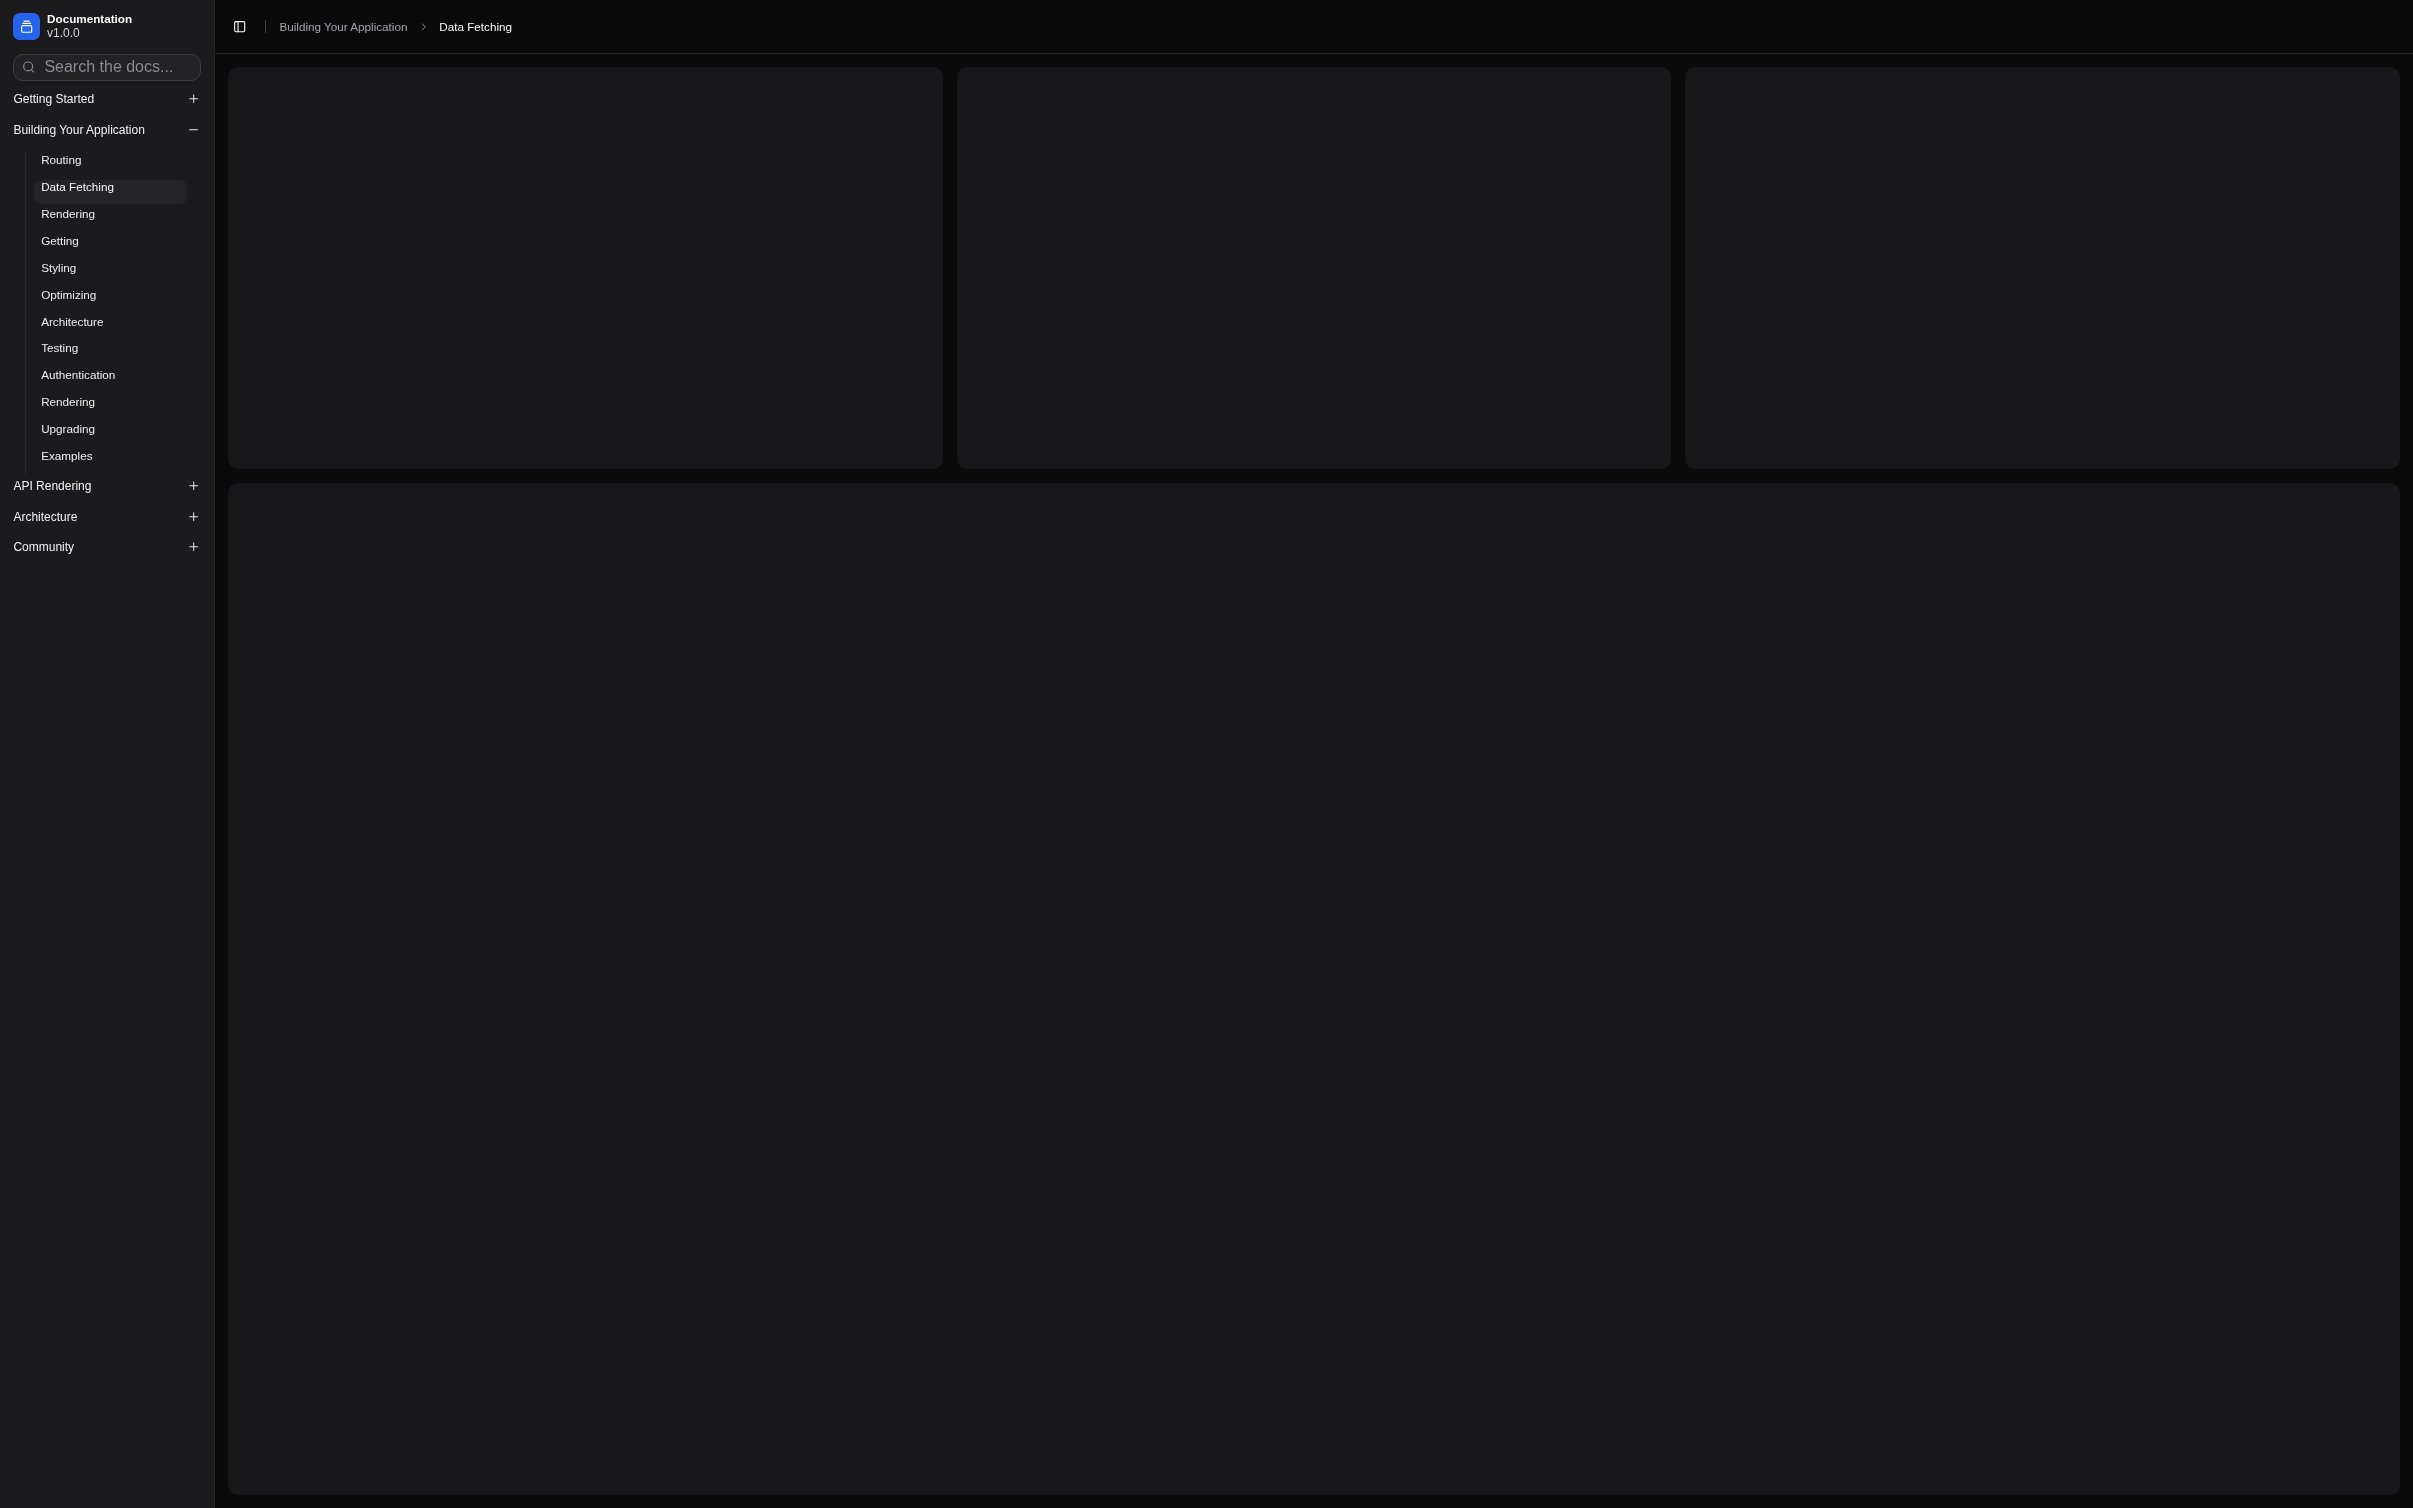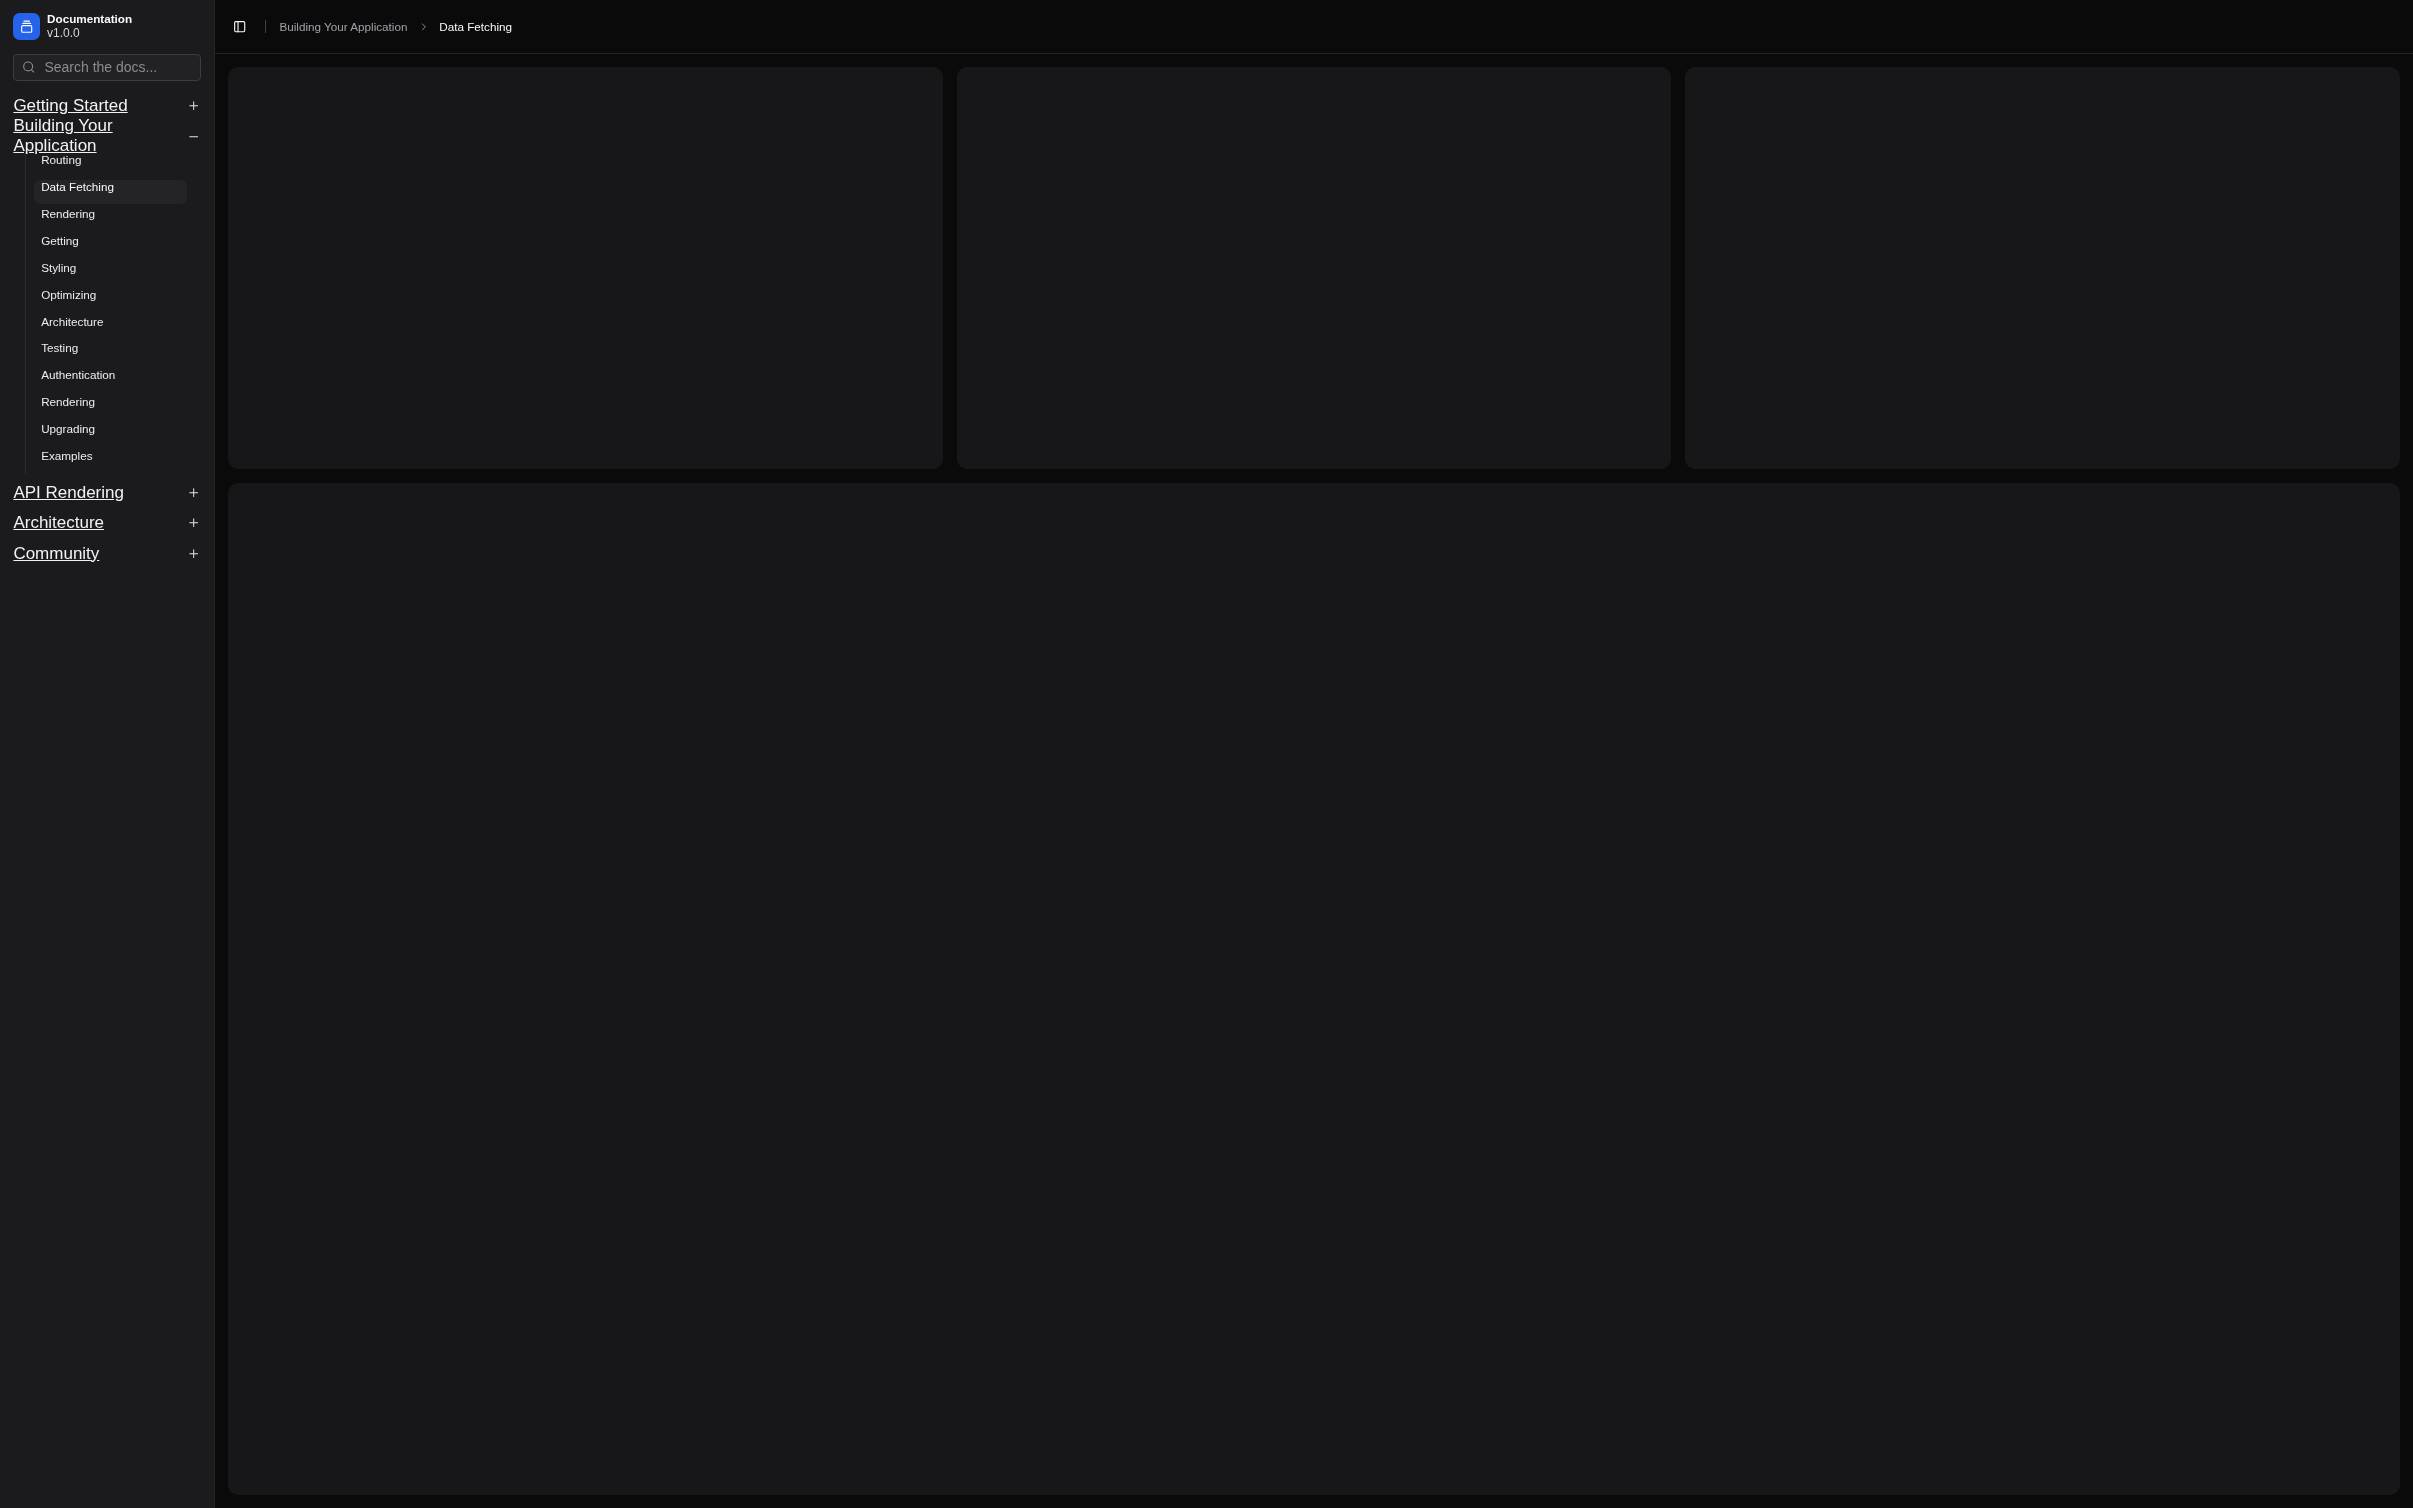--- a/index.html
+++ b/index.html
@@ -42,37 +42,37 @@
     display:flex;align-items:center;justify-content:center;color:#ffffff;
   }
   .brand-text{display:flex;flex-direction:column;gap:1.7px;line-height:1;}
   .brand-title{font-weight:700;font-size:11.7px;color:var(--text-primary);}
   .brand-version{font-size:12px;color:#d6d6da;}
   .search-wrap{margin-top:13.4px;position:relative;}
   .search-input{
     width:100%;height:27px;
     background:rgba(255,255,255,0.03);
     border:0.8px solid var(--input-border);
-    border-radius:4px;
+    border-radius:10px;
     color:var(--text-primary);
-    font-family:inherit;font-size:14px;
+    font-family:inherit;font-size:16px;
     padding:0 8.4px 0 30px;outline:none;
   }
   .search-input::placeholder{color:var(--text-faint);}
   .search-icon{
     position:absolute;left:8.4px;top:50%;transform:translateY(-50%);
     width:13.4px;height:13.4px;color:var(--text-faint);pointer-events:none;
     display:flex;align-items:center;
   }
   .nav{padding:11.7px 6.7px 6.7px;overflow:hidden;flex:1;}
   .nav ul{list-style:none;display:flex;flex-direction:column;gap:3.4px;}
   .section-btn{
-    height:27px;display:flex;align-items:center;justify-content:space-between;
+    height:27px;display:flex;justify-content:space-between;
     padding:0 6.7px;border-radius:6.7px;cursor:pointer;
-    color:#f2f2f3;font-size:17px;font-weight:400;text-decoration:underline;
+    color:#f2f2f3;font-size:12px;font-weight:400;
   }
   .toggle-icon{width:13.4px;height:13.4px;color:#e8e8ea;display:flex;align-items:center;}
   .subtree{
     margin:1.7px 11.7px 1.7px 18.4px;
     border-left:0.8px solid var(--tree-border);
     padding:1.7px 8.4px;
   }
   .subitem{
     height:23.5px;display:flex;
     padding:0 6.7px;border-radius:6.7px;cursor:pointer;

